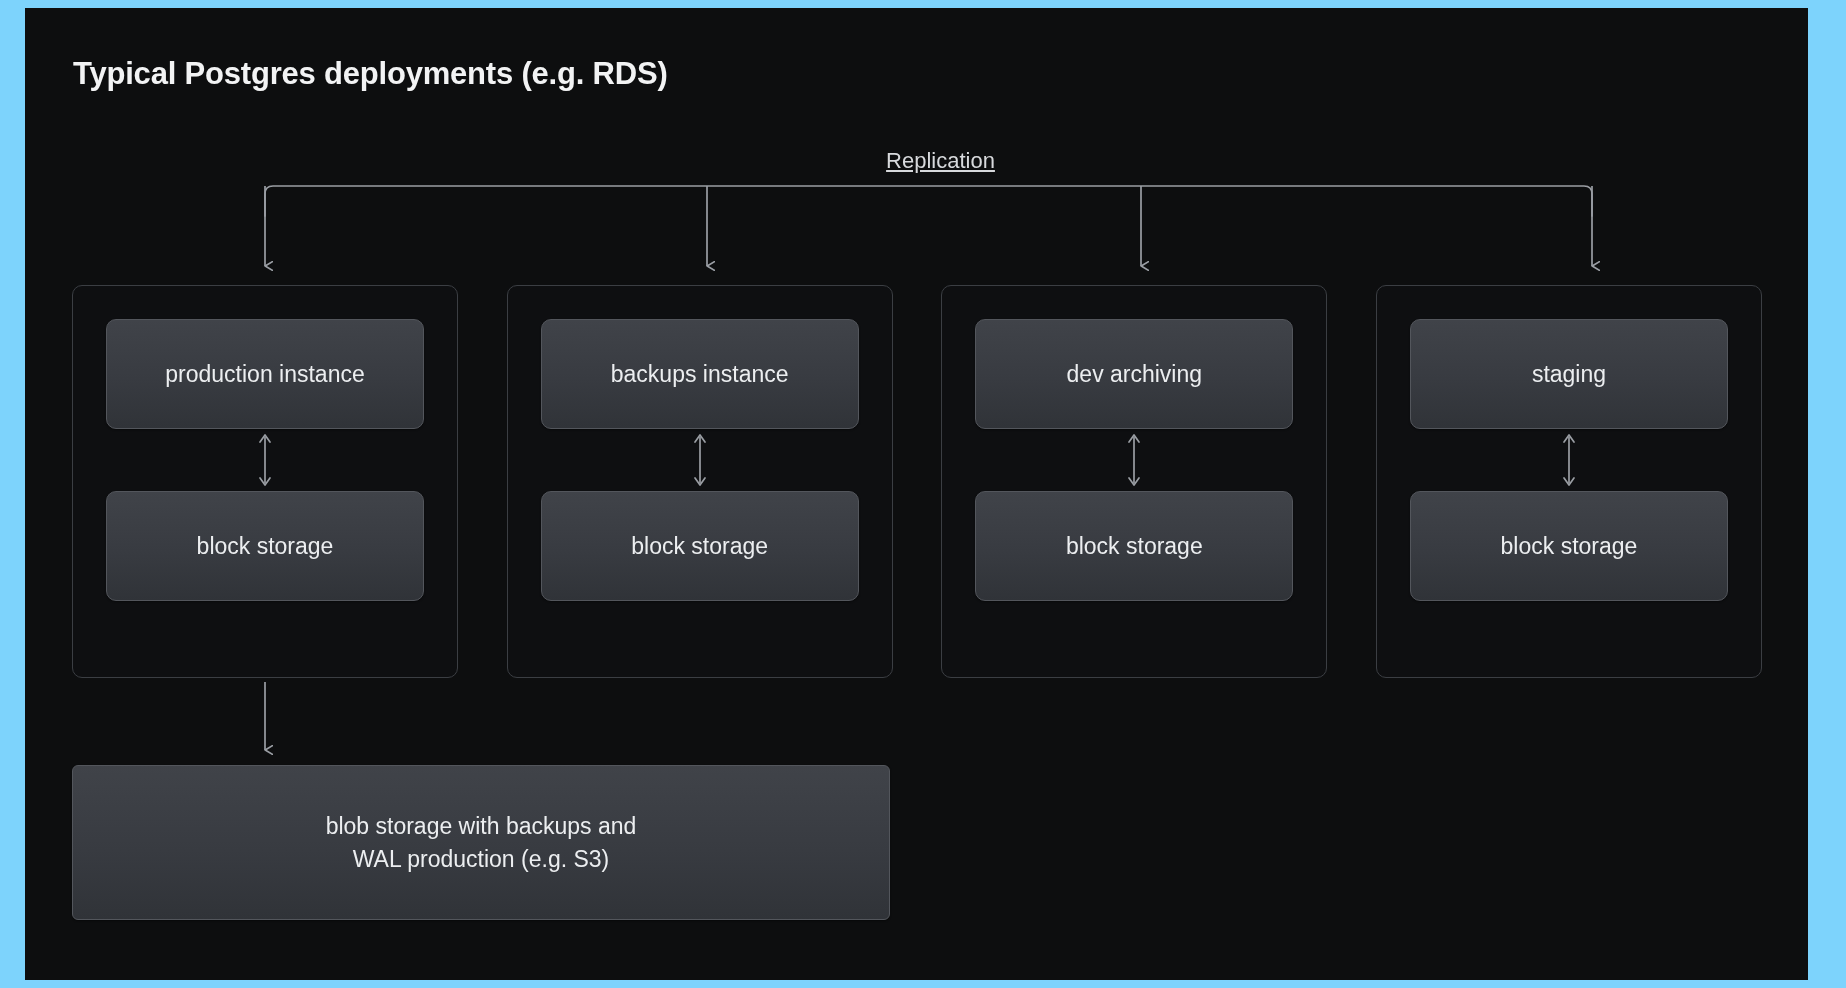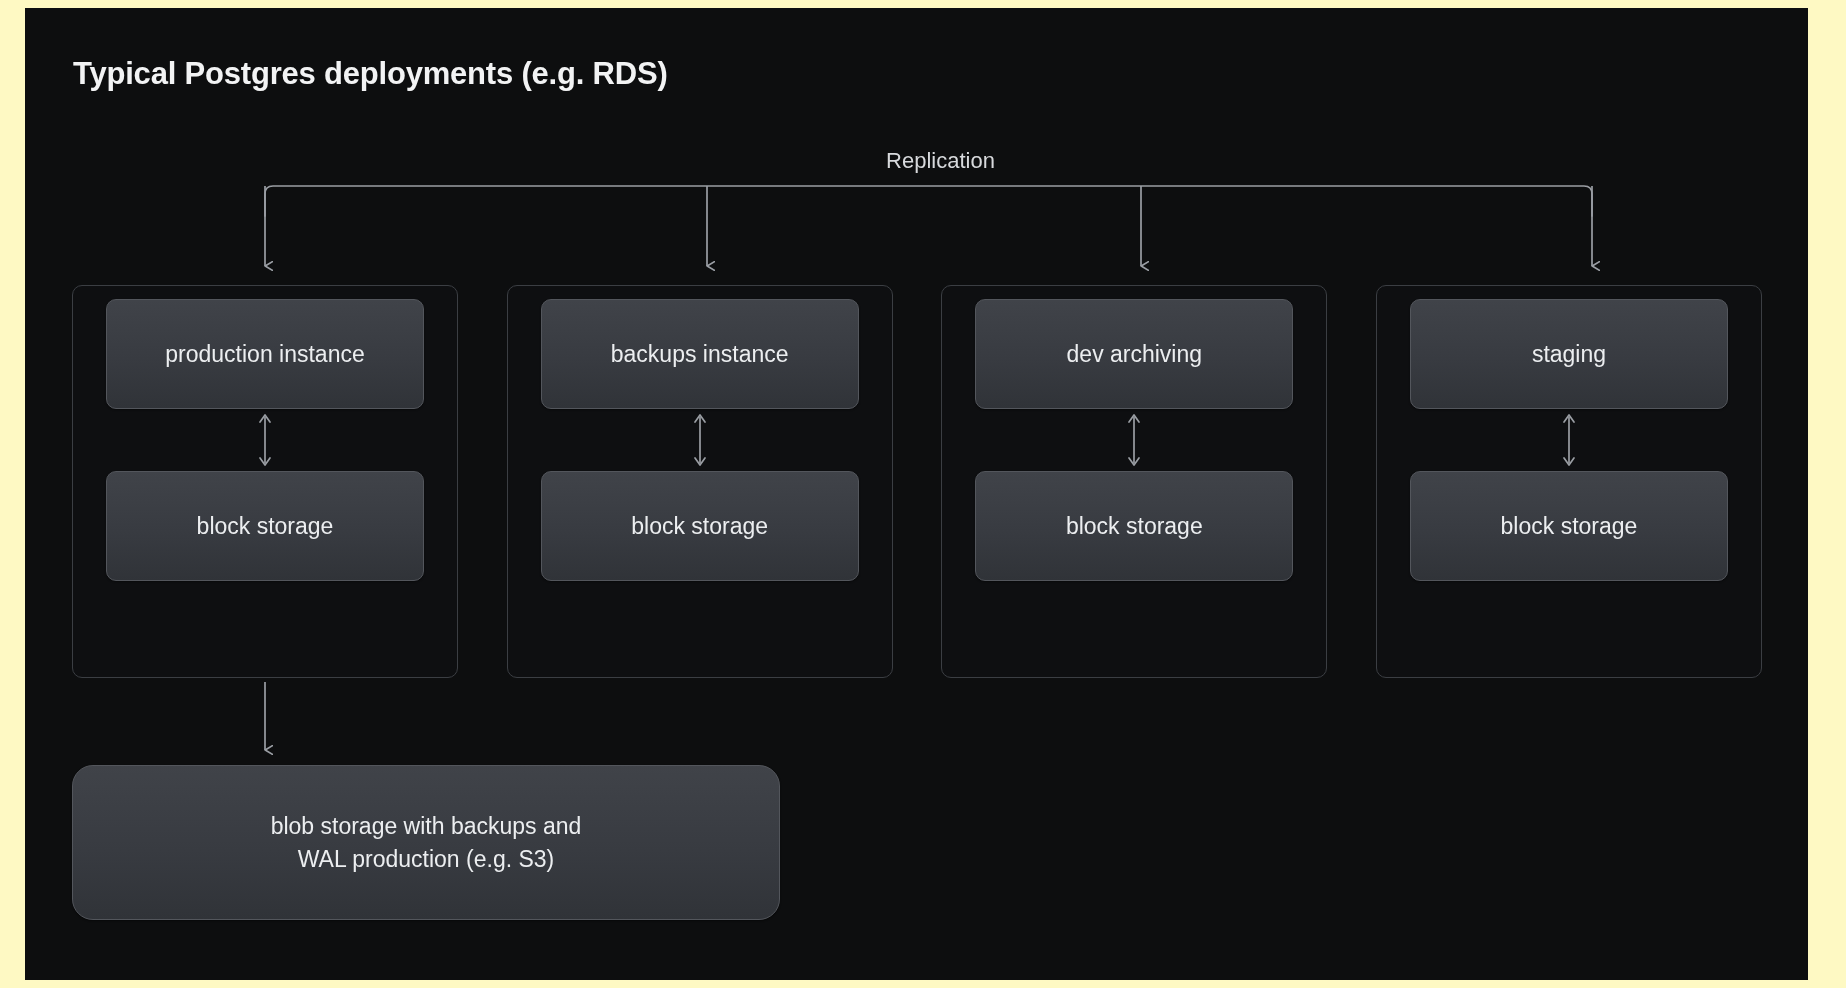--- a/index.html
+++ b/index.html
@@ -13,21 +13,21 @@
     height: 988px;
     overflow: hidden;
     font-family: "Liberation Sans", sans-serif;
     -webkit-font-smoothing: antialiased;
   }
 
   
   #app-root {
     position: absolute;
     inset: 0;
-    background: #fef9c3;
+    background: #7dd3fc;
   }
 
   #canvas {
     position: absolute;
     left: 25px;
     top: 8px;
     width: 1783px;
     height: 972px;
     background: #0d0e0f;
     overflow: hidden;
@@ -48,20 +48,21 @@
   
   #replication-label {
     position: absolute;
     left: 0;
     top: 140px;
     width: 1783px;
     text-align: center;
     font-size: 22px;
     color: #d7d9dc;
     pointer-events: none;
+    text-decoration: underline;
   }
   
   #replication-label .txt {
     position: relative;
     left: 24px;
   }
 
   
   #connector-layer {
     position: absolute;
@@ -86,21 +87,21 @@
   .env-panel {
     width: 386px;
     height: 393px;
     box-sizing: border-box;
     border: 1px solid #3b3e43;
     border-radius: 10px;
     background: #0e0f11;
     display: flex;
     flex-direction: column;
     align-items: center;
-    padding-top: 13px;
+    padding-top: 33px;
   }
 
   .node-box {
     width: 318px;
     height: 110px;
     box-sizing: border-box;
     border: 1px solid #53565c;
     border-radius: 10px;
     background: linear-gradient(180deg, #404349 0%, #383b41 55%, #303338 100%);
     display: flex;
@@ -123,25 +124,25 @@
     left: 50%;
     top: 0;
     transform: translateX(-50%);
   }
 
   
   #blob-storage-box {
     position: absolute;
     left: 47px;
     top: 757px;
-    width: 708px;
+    width: 818px;
     height: 155px;
     box-sizing: border-box;
     border: 1px solid #53565c;
-    border-radius: 21px;
+    border-radius: 6px;
     background: linear-gradient(180deg, #404349 0%, #383b41 55%, #303338 100%);
     display: flex;
     align-items: center;
     justify-content: center;
     text-align: center;
     font-size: 23px;
     line-height: 1.42;
     color: #eceef0;
     box-shadow: 0 1px 2px rgba(0,0,0,0.45);
   }

